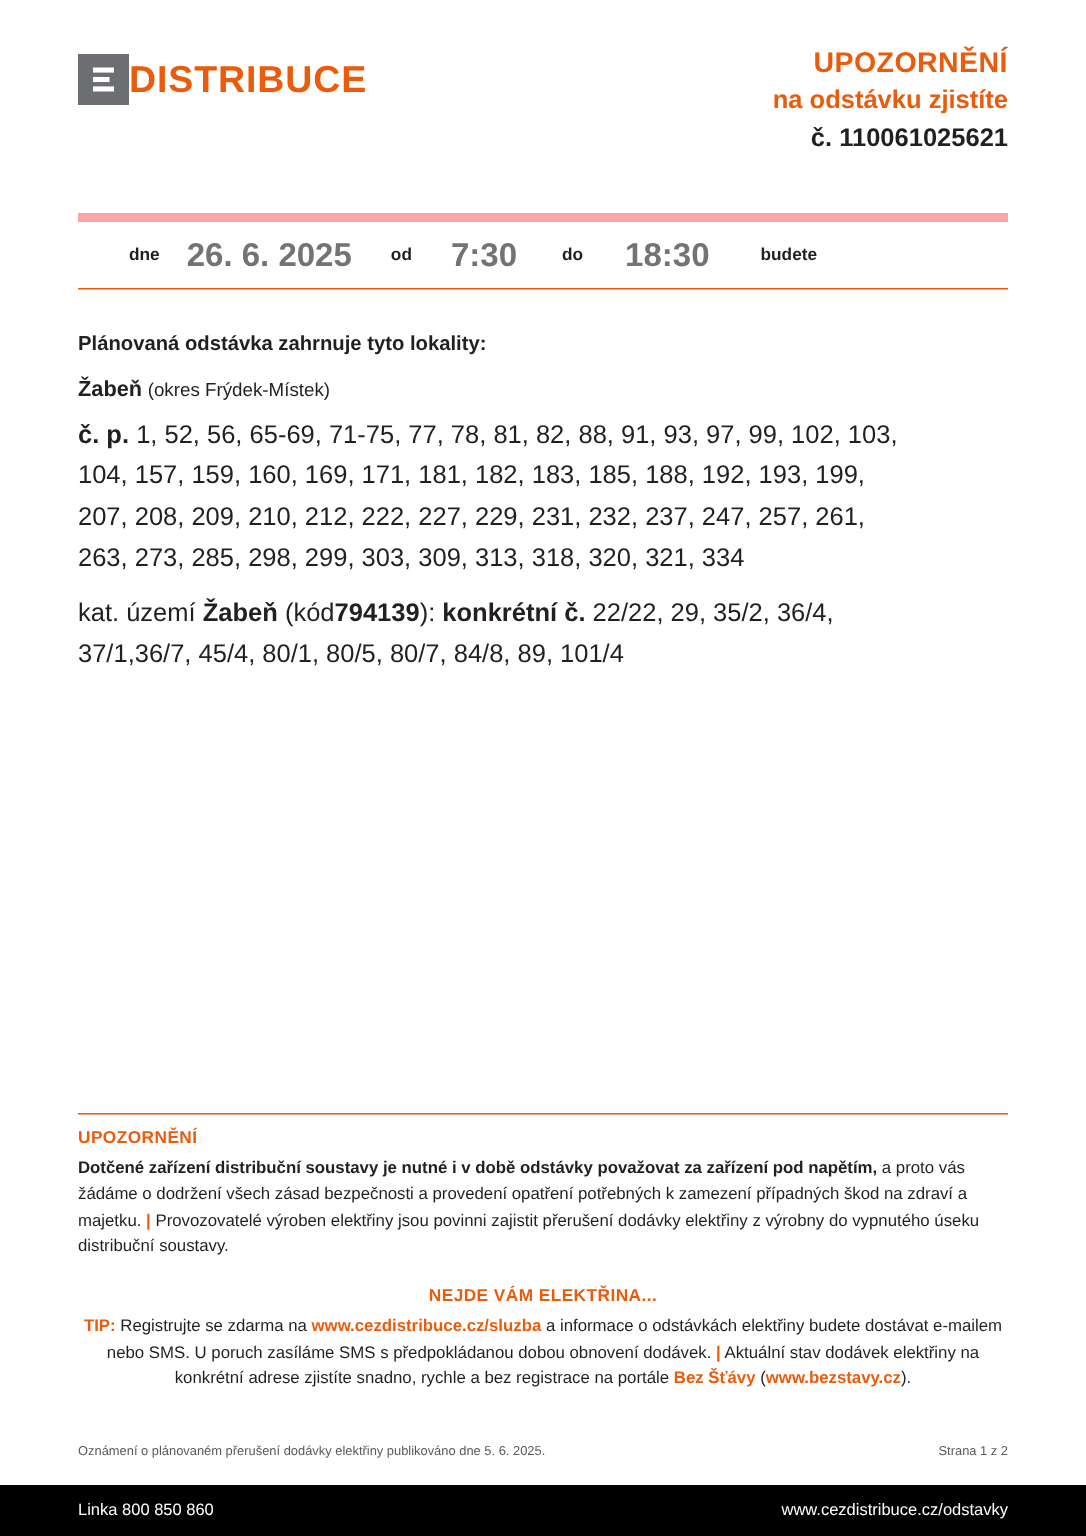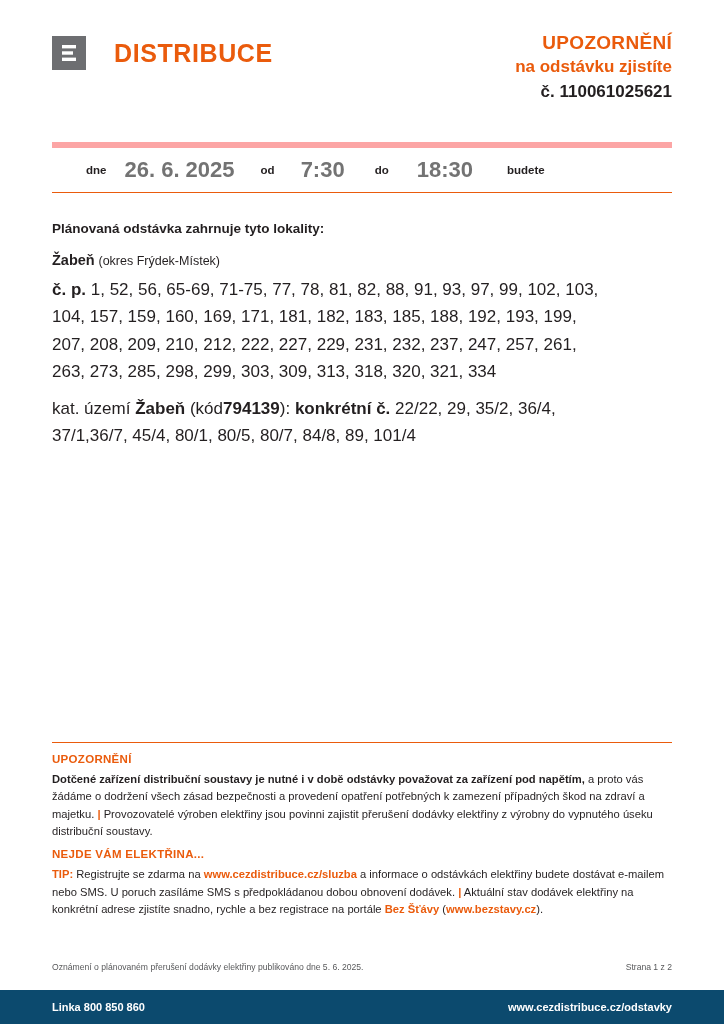--- a/index.html
+++ b/index.html
@@ -26,21 +26,21 @@
   
   .header {
     display: flex;
     align-items: flex-start;
     justify-content: space-between;
     padding-top: 30px;
   }
   .brand {
     display: flex;
     align-items: center;
-    gap: 28px;
+    gap: 0;
     margin-top: 6px;
   }
   .logo-mark {
     width: 34px;
     height: 34px;
     background: #6d6e71;
     display: flex;
     align-items: center;
     justify-content: center;
   }
@@ -151,49 +151,49 @@
     margin-bottom: 6px;
   }
   .note-body {
     font-size: 11.2px;
     line-height: 1.55;
     color: #231f20;
   }
   .note-body b { font-weight: bold; }
   .note-body .sep { color: #ea5b0c; font-weight: bold; }
   .orange { color: #ea5b0c; font-weight: bold; }
-  .note-block-2 { margin-top: 8px; }
+  .note-block-2 { margin-top: 18px; text-align: center; }
 
   .meta {
     position: absolute;
     left: 52px;
     right: 52px;
     top: 962px;
     display: flex;
     justify-content: space-between;
     font-size: 8.6px;
     color: #58595b;
   }
 
   
   .bottombar {
     position: absolute;
     left: 0;
     right: 0;
     bottom: 0;
     height: 34px;
-    background: #0c4a6e;
+    background: #000000;
     color: #ffffff;
     display: flex;
     align-items: center;
     justify-content: space-between;
     padding: 0 52px;
     box-sizing: border-box;
     font-size: 11px;
-    font-weight: bold;
+    font-weight: normal;
   }
 </style>
 </head>
 <body>
 
 <div class="page">
 
   <div class="header">
     <div class="brand">
       <div class="logo-mark">

